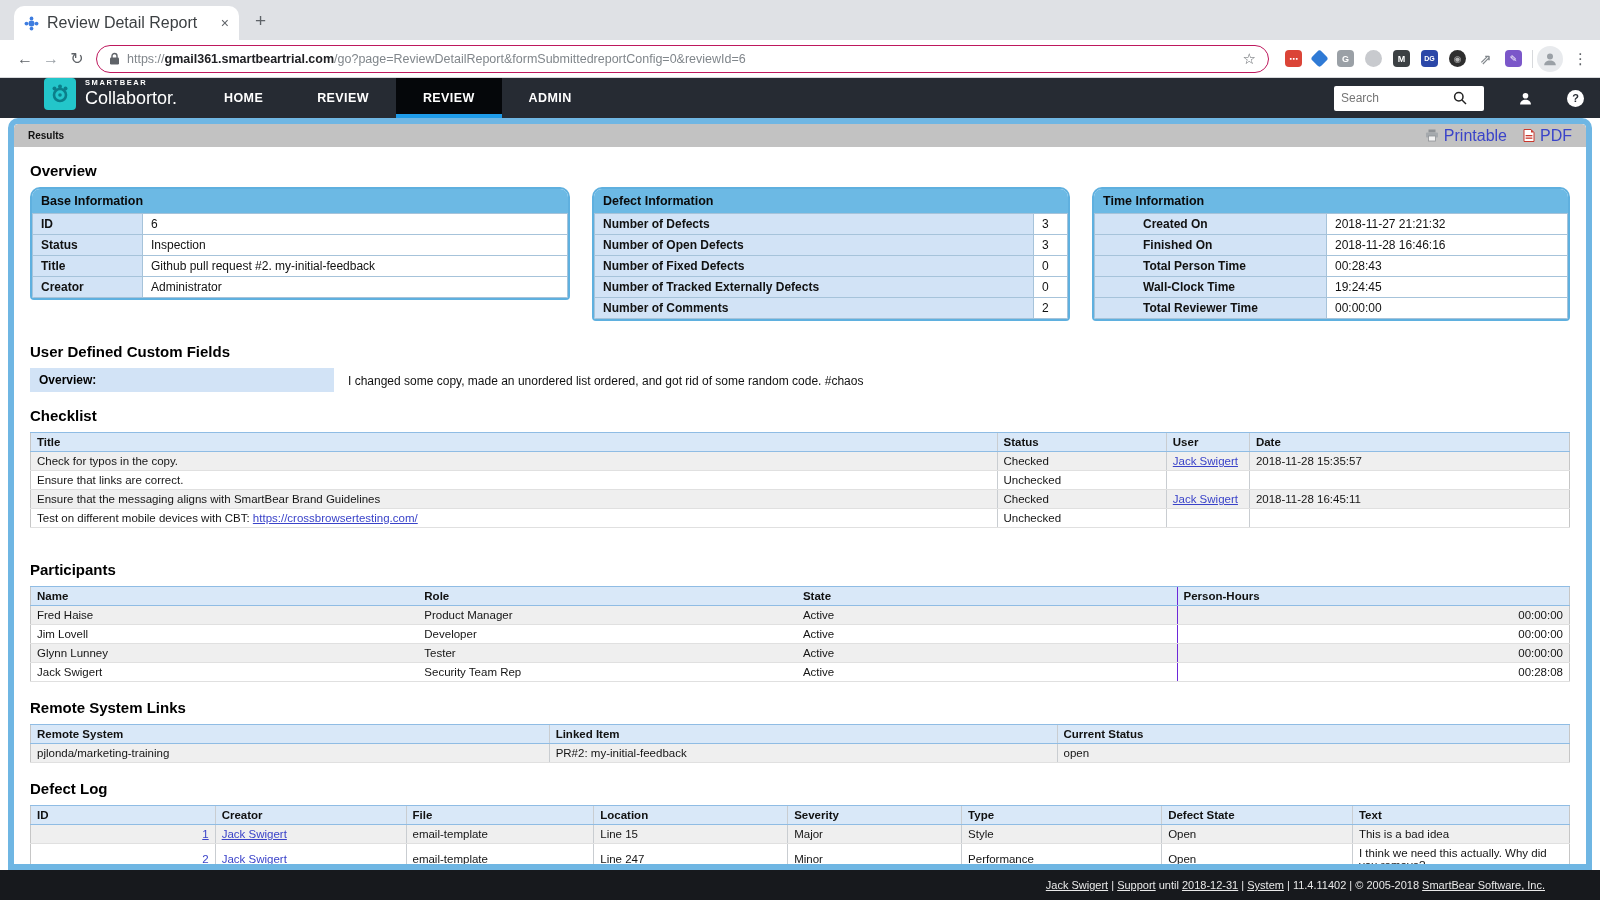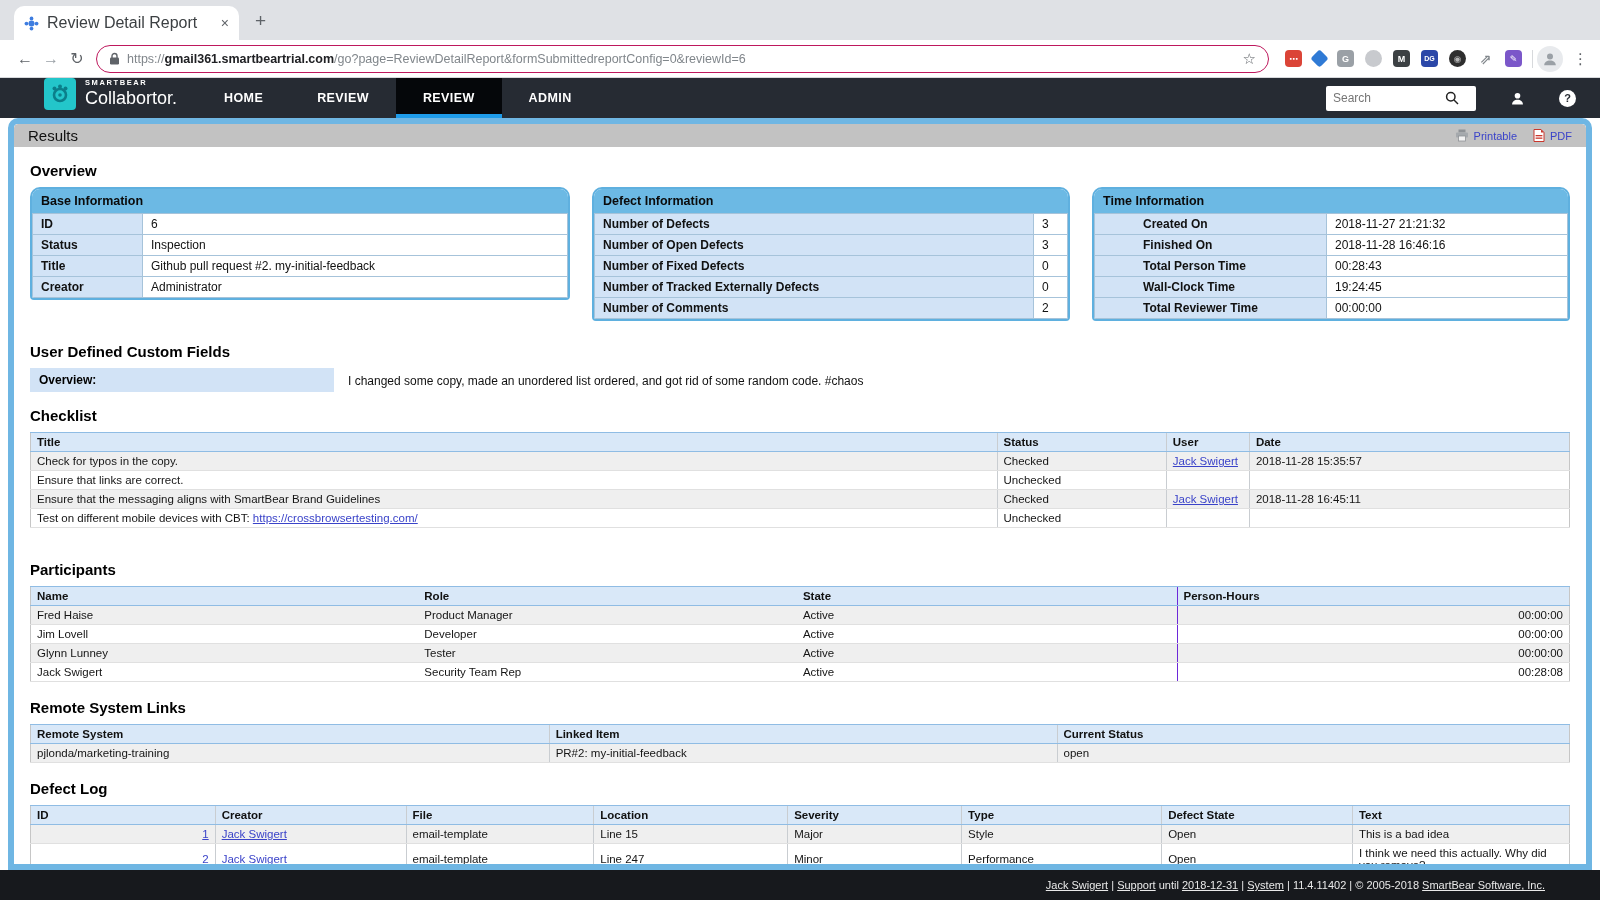--- a/index.html
+++ b/index.html
@@ -33,32 +33,32 @@
   
   .navbar { height:40px; background:#262B33; display:flex; align-items:stretch; }
   .brand { display:flex; align-items:flex-start; gap:9px; padding:0 20px 0 0; cursor:pointer;margin-left:44px; }
   .brand-icon { width:32px; height:32px; background:#23C6CA; border-radius:4px; display:flex; align-items:center; justify-content:center; }
   .brand-small { font-size:7.5px; letter-spacing:1.6px; color:#FFF; font-weight:bold; }
   .brand-big { font-size:18px; color:#FFF; font-weight:500; margin-top:1px; }
   .nav-items { display:flex; align-items:stretch; }
   .nav-item { padding:0 27px; display:flex; align-items:center; color:#FFF; font-weight:bold; font-size:12.5px; letter-spacing:.4px; cursor:pointer; position:relative; }
   .nav-item.active { background:#05070A; }
   .nav-item.active::after { content:""; position:absolute; left:0; right:0; bottom:0; height:4px; background:#1E9BE9; }
-  .nav-right { margin-left:auto; display:flex; align-items:center; gap:34px; padding-right:24px;justify-content:center; }
+  .nav-right { margin-left:auto; display:flex; align-items:center; gap:34px; padding-right:16px;justify-content:center; }
   .search-box { width:150px; height:25px; background:#FFF; border-radius:2px; display:flex; align-items:center; padding:0 7px; }
   .search-box input { border:none; outline:none; width:112px; font-size:12px; color:#333; font-family:inherit; }
   .icon-btn { display:flex; align-items:center; cursor:pointer; }
   .help-circle { width:17px; height:17px; border-radius:50%; background:#FFF; color:#262B33; font-size:11px; font-weight:bold; display:flex; align-items:center; justify-content:center; }
 
   
   .page-frame { position:absolute; top:118px; left:8px; right:8px; bottom:30px; border:6px solid #6FB6E3; border-radius:10px 10px 0 0; background:#fff; overflow:hidden; }
   .results-bar { height:23px; background:#C2C2C2; display:flex; align-items:center; padding:0 14px; border-radius:4px 4px 0 0; }
-  .results-title { font-size:15px; font-weight:normal; color:#111; }
+  .results-title { font-size:10px; font-weight:bold; color:#111; }
   .results-actions { margin-left:auto; display:flex; align-items:center; gap:16px; }
-  .action-link { display:flex; align-items:center; gap:5px; font-size:11px; color:#3A43C9; cursor:pointer; }
+  .action-link { display:flex; align-items:center; gap:5px; font-size:16px; color:#3A43C9; cursor:pointer; }
   .action-link span { text-decoration:none; }
 
   .section-heading { font-size:15px; font-weight:bold; color:#000; margin:15px 16px 8px; }
 
   
   .info-boxes { display:flex; gap:22px; margin:0 16px 0; align-items:flex-start; }
   .info-box { border:2px solid #5FB0DF; border-radius:10px 10px 4px 4px; overflow:hidden; background:#fff; }
   .box-base { flex:0 0 540px; }
   .box-defect { flex:0 0 478px; }
   .box-time { flex:1; }

